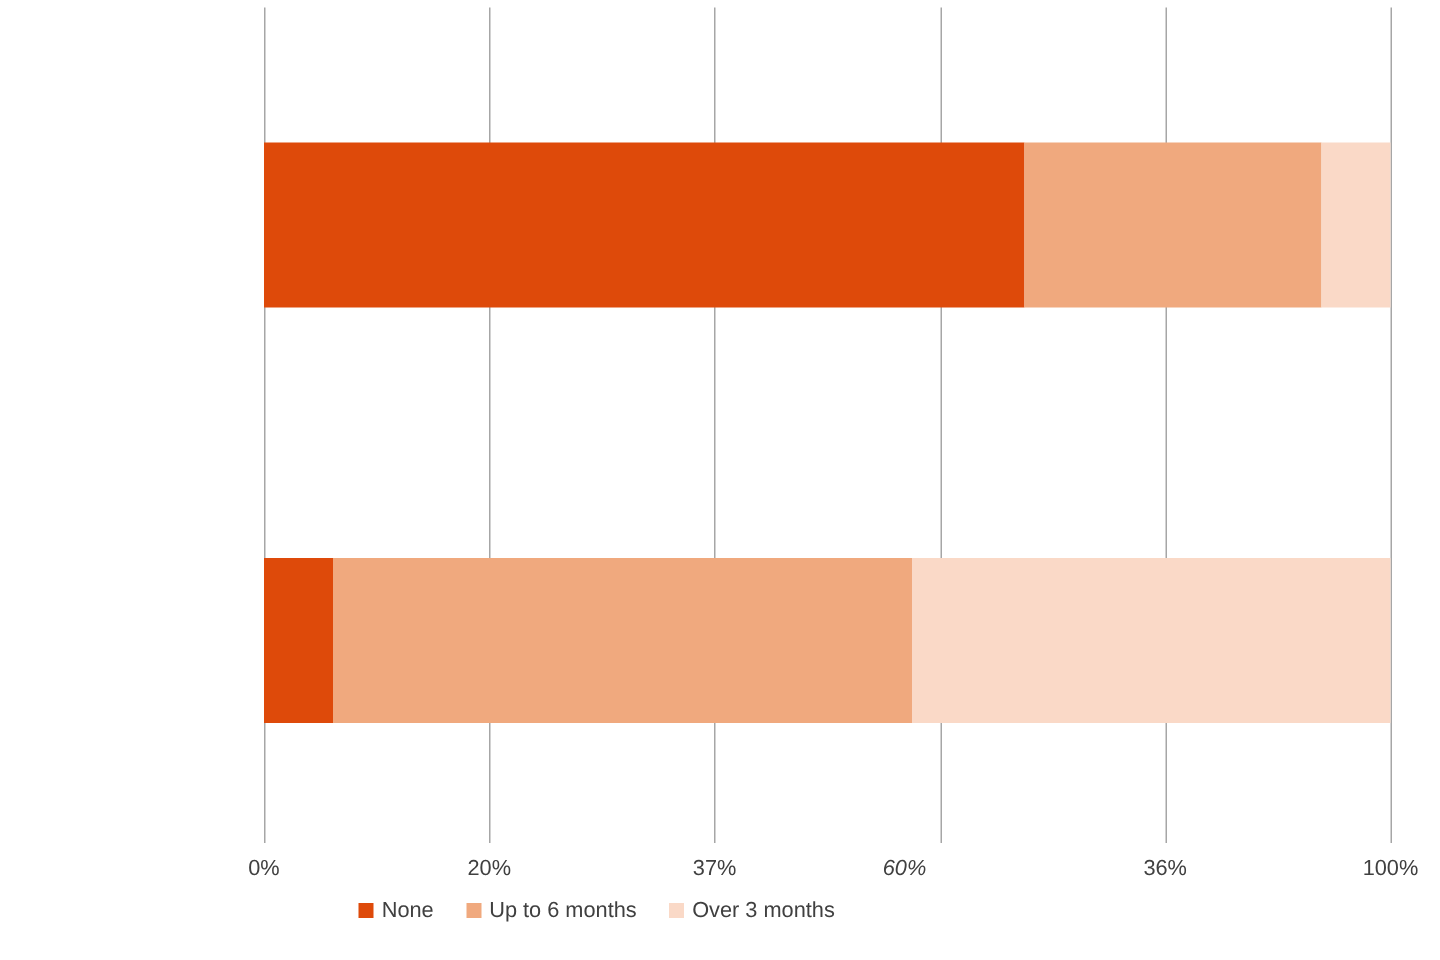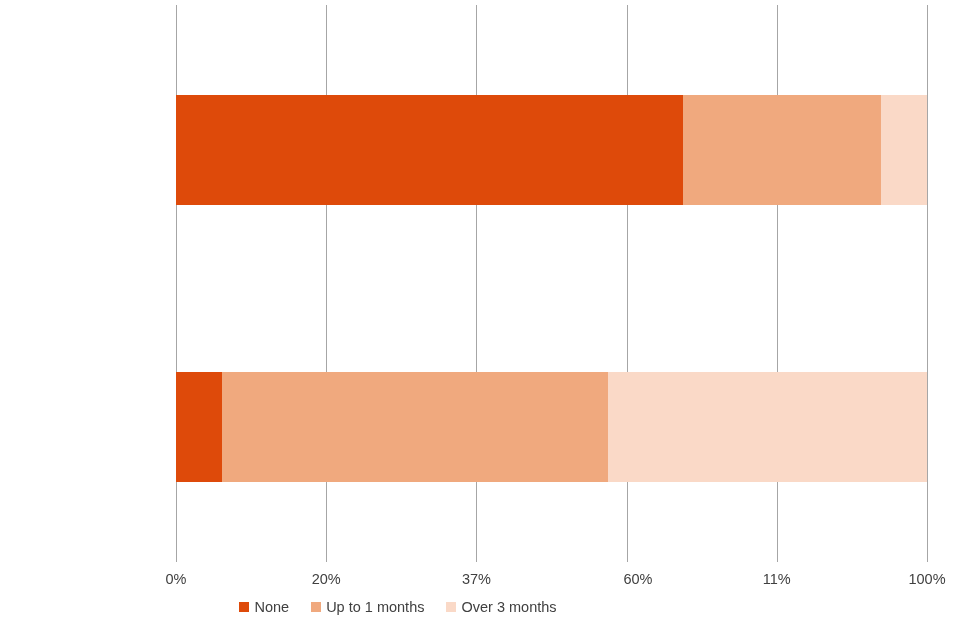--- a/index.html
+++ b/index.html
@@ -126,34 +126,34 @@
         <div class="bar-row row-1">
           <div class="segment" title="Working Age Benefits — None: 6.1%" style="left: 0px; width: 45.811px; background: rgb(222, 74, 10);"></div>
           <div class="segment" title="Working Age Benefits — Up to 5 months: 51.4%" style="left: 45.811px; width: 386.014px; background: rgb(240, 169, 126);"></div>
           <div class="segment" title="Working Age Benefits — Over 5 months: 42.5%" style="left: 431.825px; width: 319.175px; background: rgb(250, 217, 199);"></div>
         </div>
       </div>
     <div class="x-axis-labels" id="x-axis-labels">
         <div class="x-tick-label" style="left: 0px;">0%</div>
         <div class="x-tick-label" style="left: 150.2px;">20%</div>
         <div class="x-tick-label" style="left: 300.4px;">37%</div>
-        <div class="x-tick-label" style="left: 462px;">60%</div>
-        <div class="x-tick-label" style="left: 600.8px;">11%</div>
+        <div class="x-tick-label" style="left: 427px; font-style: italic;">60%</div>
+        <div class="x-tick-label" style="left: 600.8px;">36%</div>
         <div class="x-tick-label" style="left: 751px;">100%</div>
       </div>
   </div>
 
   <div class="legend" id="legend">
       <div class="legend-item">
         <span class="legend-swatch" style="background: rgb(222, 74, 10);"></span>
         <span class="legend-label">None</span>
       </div>
       <div class="legend-item">
         <span class="legend-swatch" style="background: rgb(240, 169, 126);"></span>
-        <span class="legend-label">Up to 1 months</span>
+        <span class="legend-label">Up to 6 months</span>
       </div>
       <div class="legend-item">
         <span class="legend-swatch" style="background: rgb(250, 217, 199);"></span>
         <span class="legend-label">Over 3 months</span>
       </div>
     </div>
 
 </div>
 
 </body></html>

